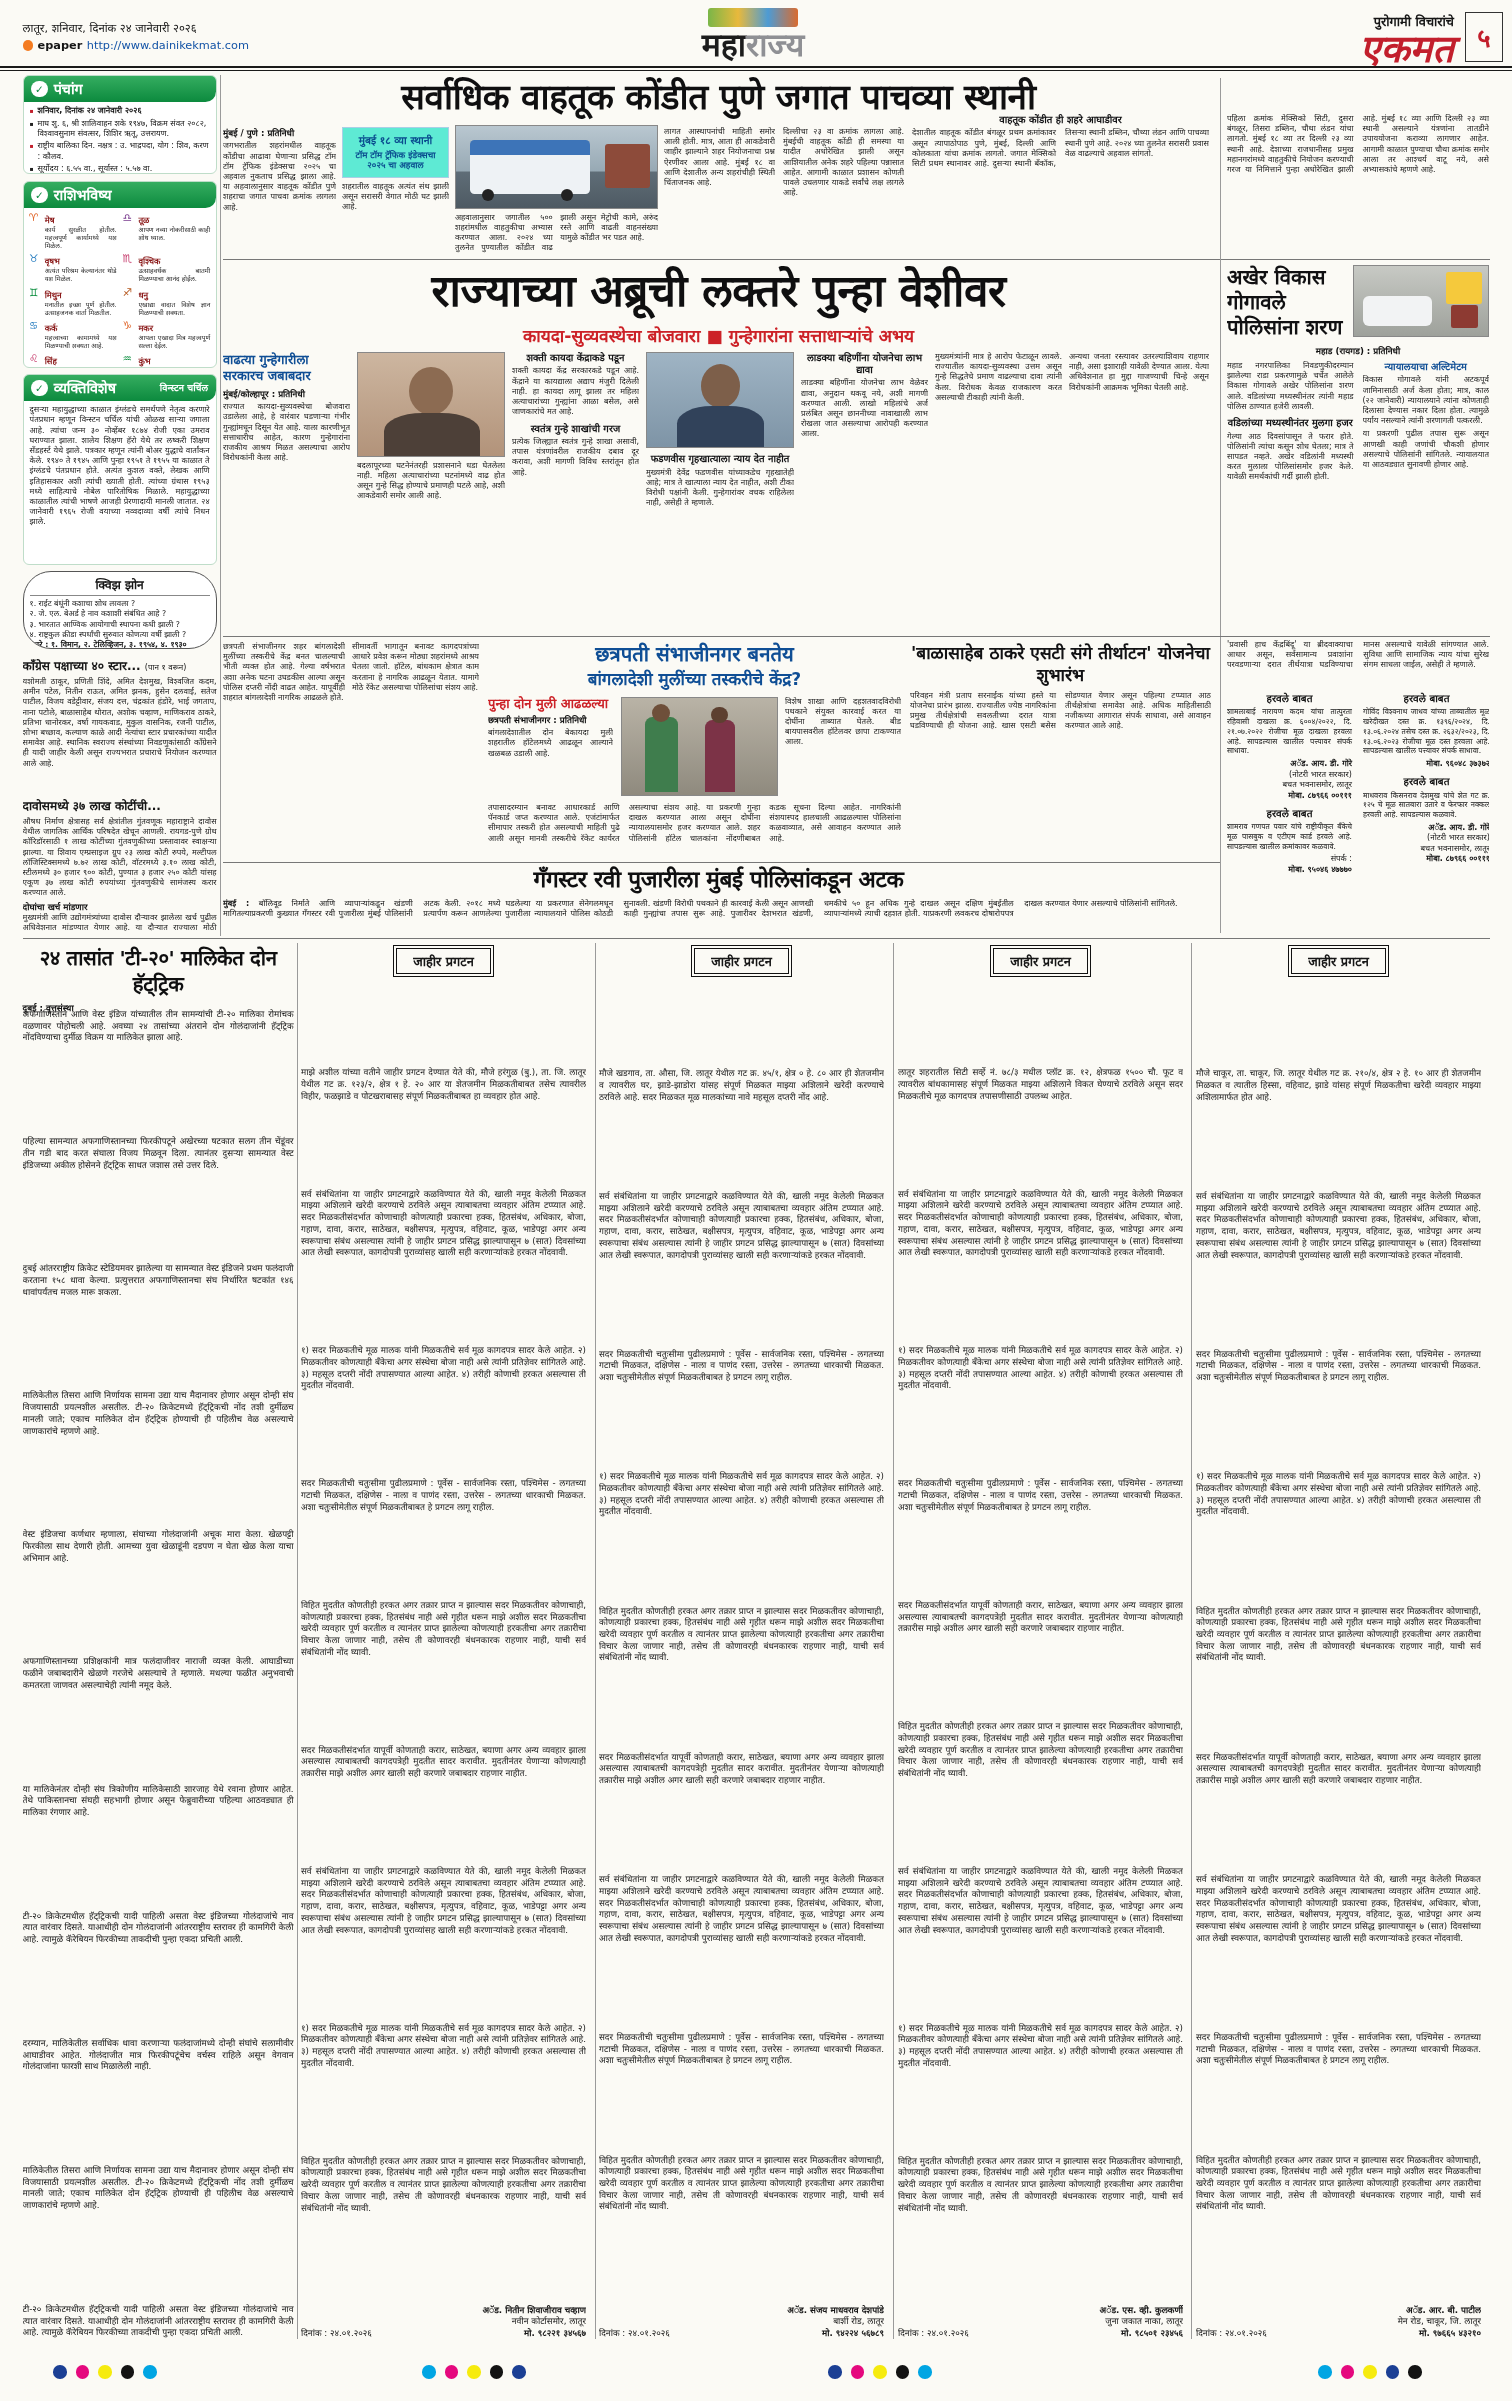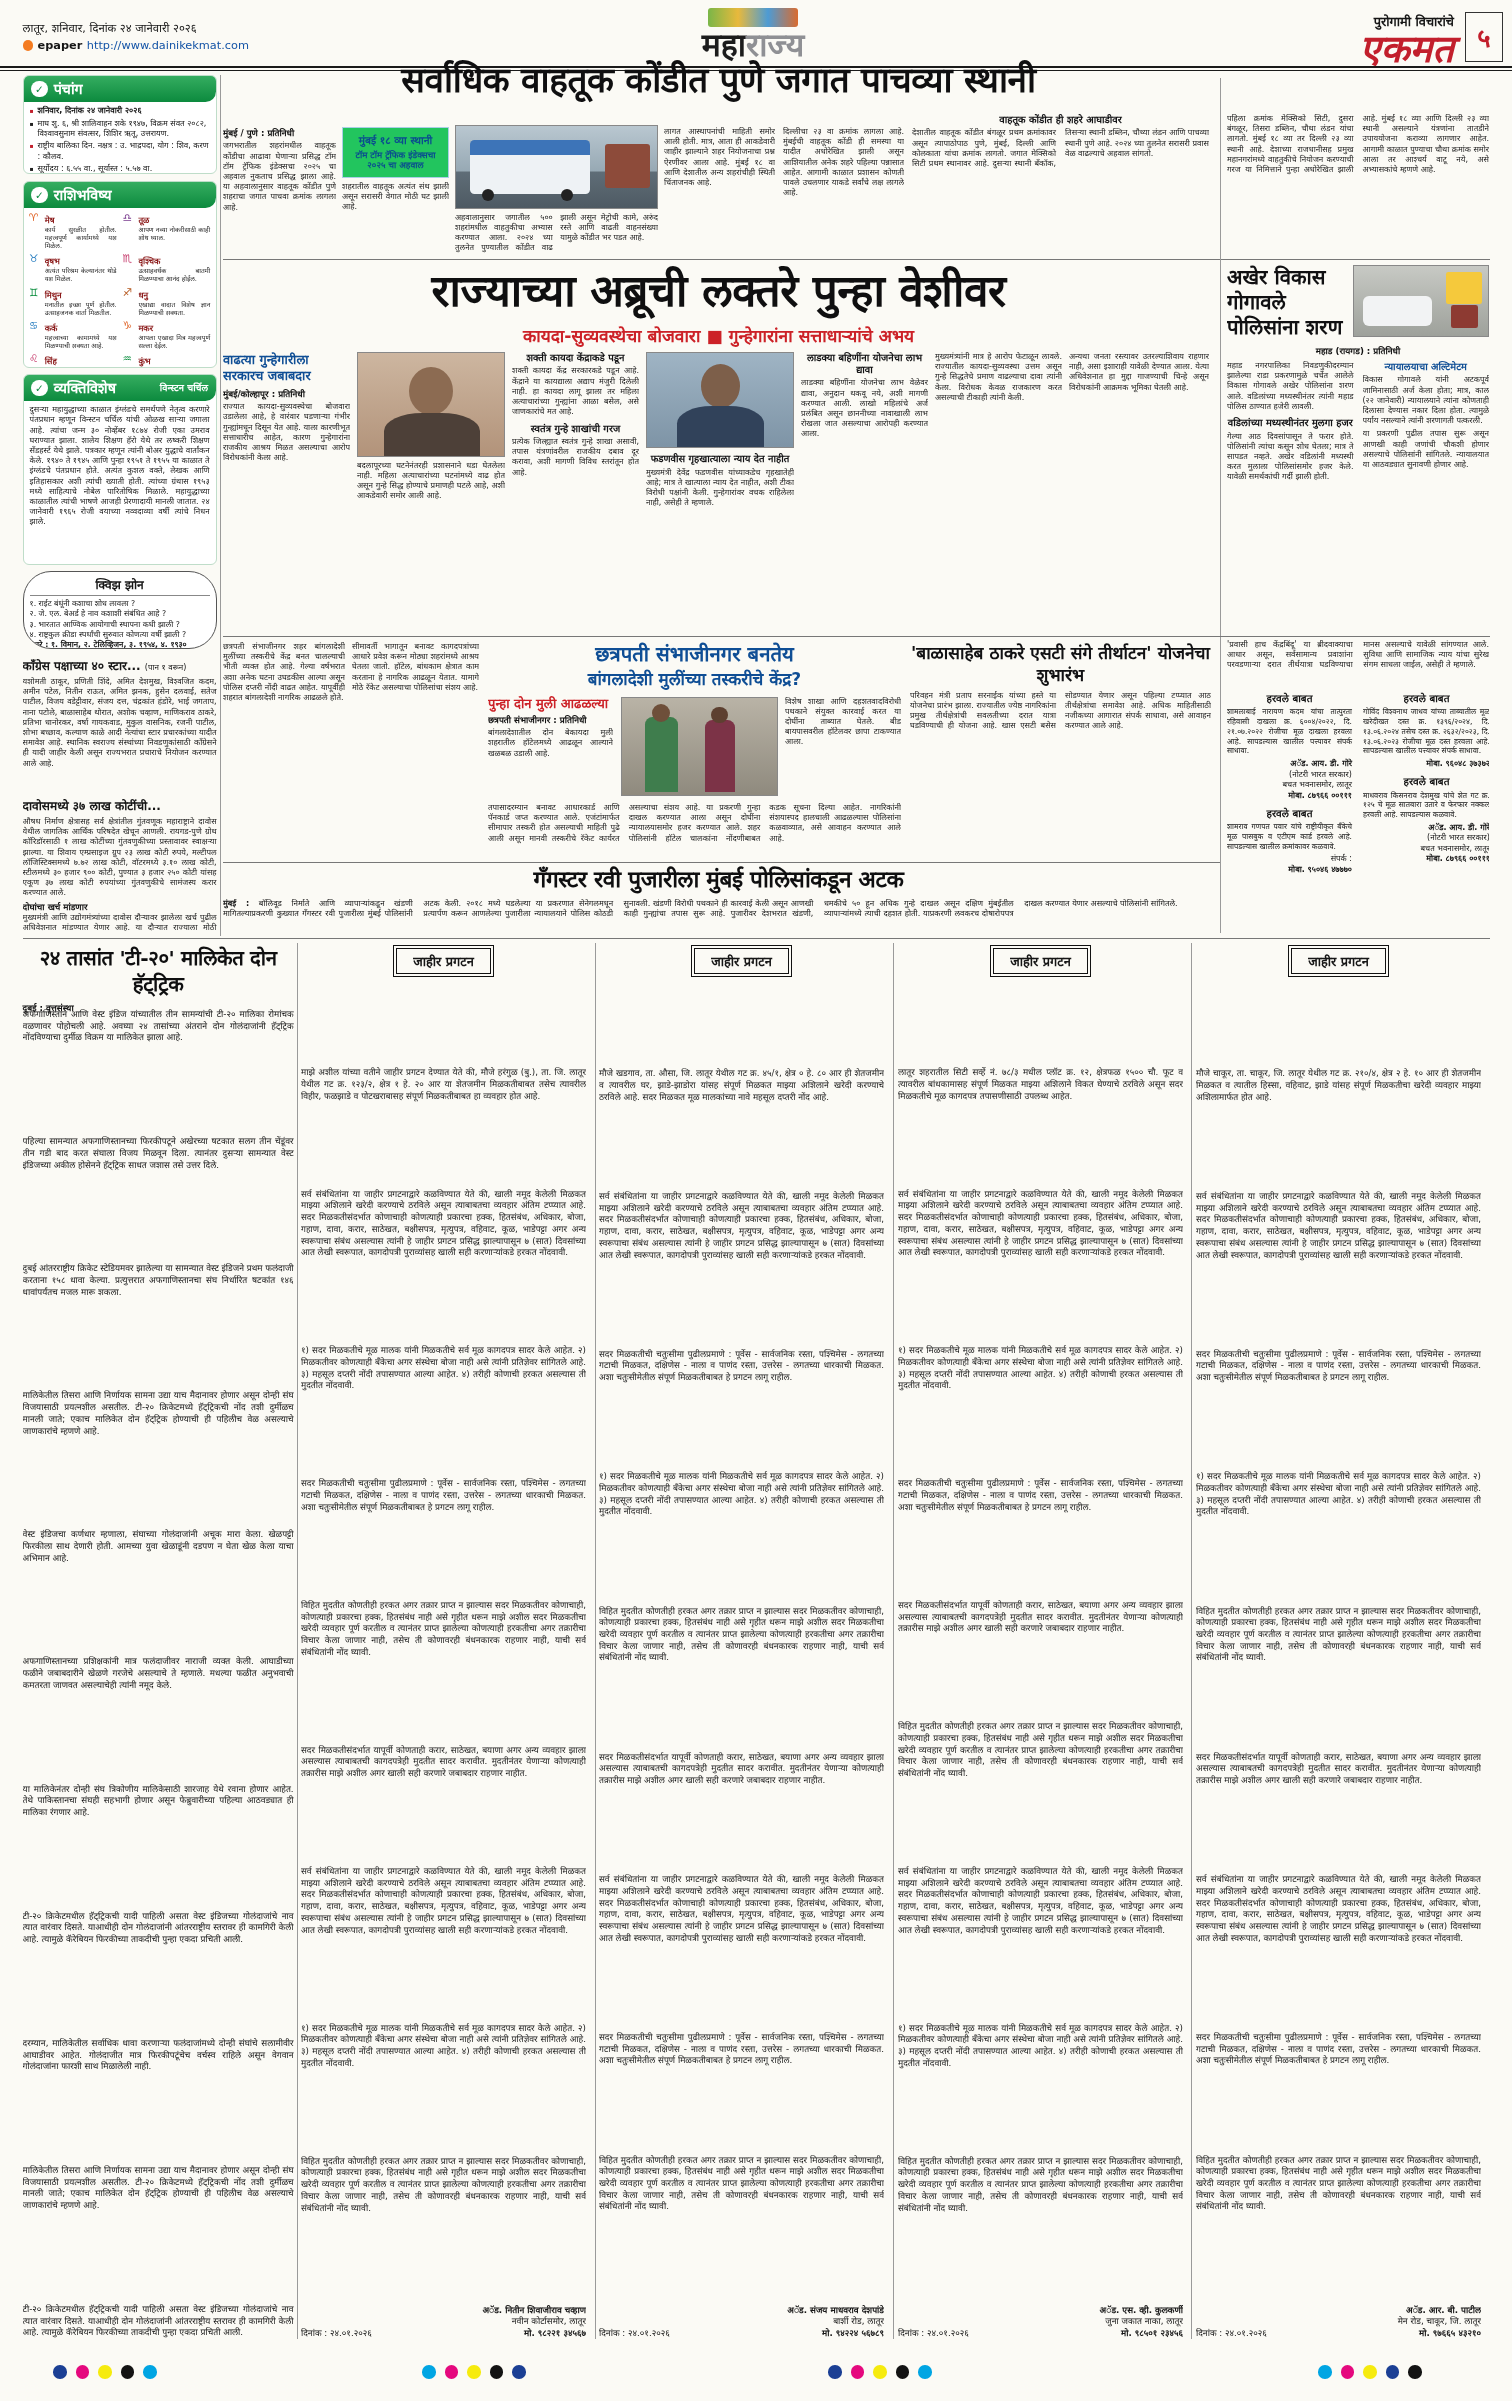--- a/index.html
+++ b/index.html
@@ -31,21 +31,21 @@
   .zgrid{display:grid;grid-template-columns:1fr 1fr;gap:3px 6px;padding:4.5px 5.3px;}
   .zitem{display:flex;gap:3.8px;}
   .zsym{font-size:10.5px;line-height:11.3px;flex:0 0 12px;}
   .zname{font-weight:bold;font-size:8.3px;color:#8b1a1a;}
   .ztxt{font-size:6.6px;line-height:8.1px;text-align:justify;color:#222;}
   
   .quiz{position:absolute;left:22.6px;width:194px;border:0.8px solid #555;background:#fff;padding:3.8px 6px;overflow:hidden;}
   .quiz-title{font-weight:800;font-size:12px;text-align:center;border-bottom:0.8px solid #888;padding-bottom:2.3px;margin-bottom:3px;}
   .qline{font-size:7.8px;line-height:10.2px;}
   
-  .infobox{background:#22c55e;border:0.8px solid #aacfe6;color:#0a4d8f;text-align:center;padding:6px 4.5px;}
+  .infobox{background:#5eead4;border:0.8px solid #aacfe6;color:#0a4d8f;text-align:center;padding:6px 4.5px;}
   
   .photo{position:relative;overflow:hidden;border:0.8px solid #888;}
   .head-c{position:absolute;border-radius:50%;}
   .shoulders{position:absolute;border-radius:40% 40% 0 0;}
   
   .notice-col{position:absolute;top:943px;width:285px;height:1396px;display:flex;flex-direction:column;
               justify-content:space-between;overflow:hidden;}
   .notice-col p{font-size:8.7px;line-height:11.7px;text-align:justify;color:#1b1b1b;}
   .notice-head-wrap{text-align:center;padding:4.5px 0 7.5px;}
   .notice-head{display:inline-block;border:1.1px solid #111;outline:0.8px solid #111;outline-offset:2.3px;
@@ -200,21 +200,21 @@
   <div class="txt" style="margin-top:3px;height:111px;">यशोमती ठाकूर, प्रणिती शिंदे, अमित देशमुख, विश्वजित कदम, अमीन पटेल, नितीन राऊत, अमित झनक, हुसेन दलवाई, सतेज पाटील, विजय वडेट्टीवार, संजय दत्त, चंद्रकांत हंडोरे, भाई जगताप, नाना पटोले, बाळासाहेब थोरात, अशोक चव्हाण, माणिकराव ठाकरे, प्रतिभा धानोरकर, वर्षा गायकवाड, मुकुल वासनिक, रजनी पाटील, शोभा बच्छाव, कल्याण काळे आदी नेत्यांचा स्टार प्रचारकांच्या यादीत समावेश आहे. स्थानिक स्वराज्य संस्थांच्या निवडणुकांसाठी काँग्रेसने ही यादी जाहीर केली असून राज्यभरात प्रचाराचे नियोजन करण्यात आले आहे.</div>
 </div>
 
 <div class="abs" style="left:22.6px;top:797px;width:194px;height:134px;overflow:hidden;">
   <div style="font-size:12px;font-weight:800;">दावोसमध्ये ३७ लाख कोटींची...</div>
   <div class="txt" style="margin-top:3px;">औषध निर्माण क्षेत्रासह सर्व क्षेत्रांतील गुंतवणूक महाराष्ट्राने दावोस येथील जागतिक आर्थिक परिषदेत खेचून आणली. रायगड-पुणे ग्रोथ कॉरिडॉरसाठी १ लाख कोटींच्या गुंतवणुकीच्या प्रस्तावावर स्वाक्षऱ्या झाल्या. या शिवाय एम्प्रसाइज ग्रुप २३ लाख कोटी रुपये, मल्टीपल लॉजिस्टिक्समध्ये ७.७२ लाख कोटी, वॉटरमध्ये ३.१० लाख कोटी, स्टीलमध्ये ३० हजार ९०० कोटी, पुण्यात ३ हजार २५० कोटी यांसह एकूण ३७ लाख कोटी रुपयांच्या गुंतवणुकीचे सामंजस्य करार करण्यात आले.</div>
   <div class="b" style="font-size:8.7px;margin-top:2.3px;">दोघांचा खर्च मांडणार</div>
   <div class="txt">मुख्यमंत्री आणि उद्योगमंत्र्यांच्या दावोस दौऱ्यावर झालेला खर्च पुढील अधिवेशनात मांडण्यात येणार आहे. या दौऱ्यात राज्याला मोठी गुंतवणूक मिळाल्याचा दावा सरकारने केला असून विरोधकांनी मात्र करारांच्या अंमलबजावणीबाबत प्रश्न उपस्थित केले आहेत.</div>
 </div>
 
-<div class="abs headline" style="left:223px;top:60px;width:991px;font-size:35px;line-height:41px;">सर्वाधिक वाहतूक कोंडीत पुणे जगात पाचव्या स्थानी</div>
+<div class="abs headline" style="left:223px;top:77px;width:991px;font-size:35px;line-height:41px;">सर्वाधिक वाहतूक कोंडीत पुणे जगात पाचव्या स्थानी</div>
 
 <div class="abs" style="left:223px;top:127px;width:113px;height:128px;overflow:hidden;">
   <div class="byline">मुंबई / पुणे : प्रतिनिधी</div>
   <div class="txt">जगभरातील शहरांमधील वाहतूक कोंडीचा आढावा घेणाऱ्या प्रसिद्ध टॉम टॉम ट्रॅफिक इंडेक्सचा २०२५ चा अहवाल नुकताच प्रसिद्ध झाला आहे. या अहवालानुसार वाहतूक कोंडीत पुणे शहराचा जगात पाचवा क्रमांक लागला आहे.</div>
 </div>
 
 <div class="abs" style="left:342px;top:127px;width:107px;height:128px;overflow:hidden;">
   <div class="infobox">
     <div class="b" style="font-size:10.5px;line-height:12.8px;">मुंबई १८ व्या स्थानी</div>
     <div class="b" style="font-size:8.7px;line-height:10.5px;margin-top:3px;">टॉम टॉम ट्रॅफिक इंडेक्सचा २०२५ चा अहवाल</div>

